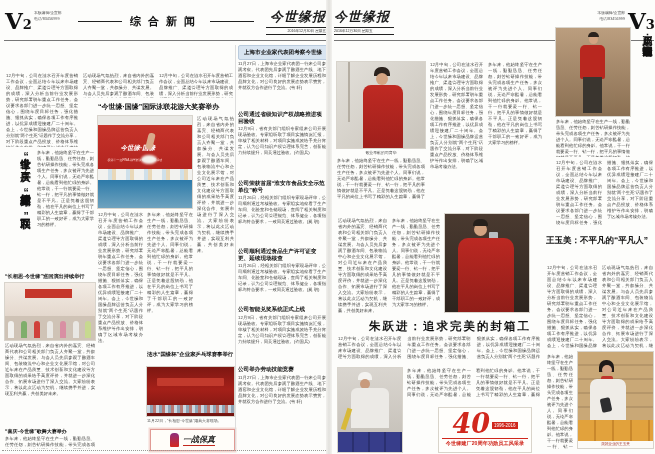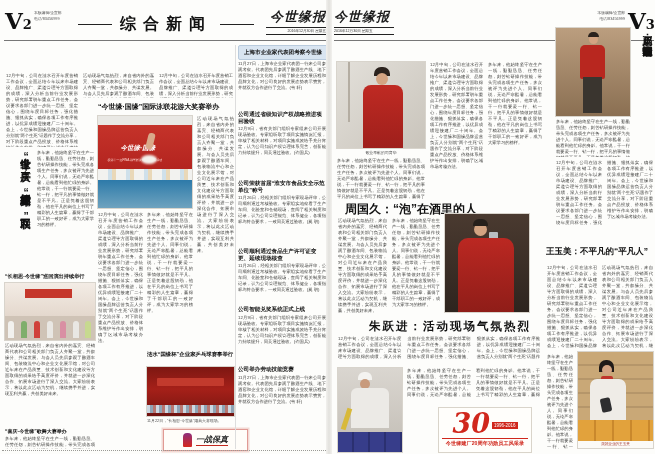--- a/index.html
+++ b/index.html
@@ -5,39 +5,39 @@
   html,body{margin:0;padding:0;background:#ffffff;}
   #canvas{position:relative;width:655px;height:454px;background:#fdfdfb;overflow:hidden;
           font-family:"Liberation Sans",sans-serif;color:#222;outline:1px solid #ececea;}
   .abs{position:absolute;}
   
   .pageno{font-family:"DejaVu Serif",serif;font-weight:bold;font-size:23px;line-height:1;color:#111;}
   .pageno .sub{font-size:13px;}
   .hdr-mini{font-size:3.8px;line-height:1.5;color:#555;}
   .section-title{display:flex;align-items:center;justify-content:center;gap:8px;}
   .section-title .rule{height:1px;background:#222;flex:1;}
-  .section-title .txt{font-size:16px;font-weight:bold;letter-spacing:7px;color:#111;white-space:nowrap;font-family:Liberation Mono, monospace;}
+  .section-title .txt{font-size:11px;font-weight:bold;letter-spacing:7px;color:#111;white-space:nowrap;font-family:Liberation Mono, monospace;}
   .masthead-name{font-family:"DejaVu Serif",serif;font-style:italic;font-weight:bold;font-size:13px;color:#1c1c1c;letter-spacing:1px;white-space:nowrap;}
   .masthead-date{font-size:3.6px;color:#333;border-top:1px solid #222;border-bottom:1px solid #222;padding:1px 0;margin-top:1px;white-space:nowrap;}
   .pagerule{height:1px;background:#777;}
   
   .t4{font-size:4.3px;line-height:1.4;color:#3e3e3c;text-align:justify;overflow:hidden;word-break:break-all;}
   .bh{font-weight:bold;color:#121212;overflow:hidden;}
   .cap{font-size:3.9px;color:#555;overflow:hidden;}
   .cols2{column-count:2;column-gap:5px;}
   .cols3{column-count:3;column-gap:6px;}
   .vert{writing-mode:vertical-rl;text-orientation:upright;font-weight:bold;color:#111;overflow:hidden;}
   
   .photo{position:absolute;overflow:hidden;background:#cfcac2;outline:1px solid #d8d4cc;}
   .ph-child{position:absolute;}
   .figrow{position:absolute;left:0;right:0;bottom:2px;display:flex;justify-content:space-around;align-items:flex-end;}
   .fig{width:6px;height:17px;border-radius:3px 3px 0 0;}
   
   .bluebox{background:#d9e5f1;border:1px solid #b9cbdd;border-radius:2px;display:flex;align-items:center;justify-content:center;text-align:center;}
-  .adbox{background:#fffdf9;border:1px solid #e09a94;box-shadow:0 0 0 1.5px #f3d9d4;display:flex;align-items:center;justify-content:center;gap:4px;margin-left:13px;}
+  .adbox{background:#fffdf9;border:1px solid #e09a94;box-shadow:0 0 0 1.5px #f3d9d4;display:flex;align-items:center;justify-content:center;gap:4px;}
   .adlogo{width:9px;height:14px;border-radius:4px 4px 1px 1px;background:linear-gradient(180deg,#8e2f7d,#d5281e);}
   .adtext{font-family:"DejaVu Serif",serif;font-style:italic;font-weight:bold;font-size:8px;color:#222;border-bottom:1.5px solid #c2281e;}
   .anniv{background:#fffefb;border:1px solid #d9d4ca;text-align:center;overflow:hidden;}
   .anniv .big{font-family:"DejaVu Serif",serif;font-style:italic;font-weight:bold;font-size:27px;line-height:1;color:#d0271c;}
   .anniv .yrs{display:inline-block;background:#d0271c;color:#fff;font-size:4.5px;padding:1px 2px;margin-left:2px;vertical-align:super;}
   .anniv .slogan{font-size:5.2px;font-weight:bold;color:#d0271c;border-top:1px solid #d0271c;margin:1px 3px 0;padding-top:1px;white-space:nowrap;}
   .dotted{border-top:1px dotted #9a9a96;}
   .vline{background:#ddd;width:1px;}
 </style>
 </head>
@@ -170,51 +170,50 @@
     <div class="ph-child" style="left:0;top:0;width:100%;height:100%;background:linear-gradient(180deg,#bb9e7f,#8a6f52);"></div>
     <div class="ph-child" style="left:44%;top:8%;width:9px;height:9px;background:#d3a482;border-radius:50%;"></div>
     <div class="ph-child" style="left:43%;top:5%;width:11px;height:5px;background:#2b231e;border-radius:5px 5px 0 0;"></div>
     <div class="ph-child" style="left:33%;top:19%;width:25px;height:34px;background:#b8271f;border-radius:5px 5px 2px 2px;"></div>
     <div class="ph-child" style="left:36%;top:56%;width:19px;height:36px;background:#3a352f;"></div>
   </div>
   <div class="abs vert" style="left:633px;top:28px;width:20px;height:132px;font-size:10px;line-height:1.1;">赵正局：甑桶边的守望者</div>
   <div class="abs t4" style="left:556px;top:119px;width:74px;height:38px;">多年来，他始终坚守在生产一线，勤勤恳恳、任劳任怨，刻苦钻研操作技能，带头完成各项生产任务，多次被评为先进个人。同事们说，无论严寒酷暑，总能看到他忙碌的身影。他常说，干一行就要爱一行、钻一行，把平凡的事情做好就是不平凡。正是凭着这股韧劲，他在平凡的岗位上书写了精彩的人生篇章，赢得了干部职工的一致好评，成为大家学习的榜样。</div>
   <div class="abs t4 cols2" style="left:556px;top:160px;width:97px;height:86px;">12月中旬，公司在涟水召开年度营销工作会议，全面总结今年以来市场建设、品牌推广、渠道管理等方面取得的成绩，深入分析当前行业发展形势，研究部署明年重点工作任务。会议要求各部门进一步统一思想、坚定信心，围绕年度目标任务，强化措施、狠抓落实，确保各项工作有序推进，以优异成绩迎接建厂二十周年。会上，今世缘和国缘品牌运营负责人分别就“两个生死”话题作了交流分享，对下阶段重点产品投放、价格体系维护等作出安排，明确了区域市场考核办法。</div>
 
-  <div class="abs bh" style="left:345px;top:201px;width:152px;height:14px;font-size:12px;white-space:nowrap;">周国久：“泡”在酒里的人</div>
   <div class="abs t4" style="left:338px;top:218px;width:49px;height:96px;">活动现场气氛热烈，来自省内外的嘉宾、经销商代表和公司相关部门负责人齐聚一堂，共叙缘分、共谋发展。与会人员先后参观了酿酒车间、包装物流中心和企业文化展示馆，对公司近年来在产品质量、技术创新和文化建设等方面取得的成果给予高度评价，并就进一步深化合作、拓展市场进行了深入交流。大家纷纷表示，将以此次活动为契机，继续携手并进，实现互利共赢，共创美好未来。</div>
   <div class="abs t4" style="left:392px;top:218px;width:48px;height:96px;">多年来，他始终坚守在生产一线，勤勤恳恳、任劳任怨，刻苦钻研操作技能，带头完成各项生产任务，多次被评为先进个人。同事们说，无论严寒酷暑，总能看到他忙碌的身影。他常说，干一行就要爱一行、钻一行，把平凡的事情做好就是不平凡。正是凭着这股韧劲，他在平凡的岗位上书写了精彩的人生篇章，赢得了干部职工的一致好评，成为大家学习的榜样。</div>
   <div class="photo" style="left:445px;top:214px;width:84px;height:98px;">
     <div class="ph-child" style="left:0;top:0;width:100%;height:100%;background:linear-gradient(180deg,#4a3a30,#2e241e);"></div>
     <div class="ph-child" style="left:34%;top:9%;width:13px;height:13px;background:#d3a482;border-radius:50%;"></div>
     <div class="ph-child" style="left:33%;top:5%;width:15px;height:7px;background:#26201b;border-radius:6px 6px 0 0;"></div>
     <div class="ph-child" style="left:52%;top:18%;width:9px;height:7px;background:#b9bdc1;border-radius:1px;"></div>
     <div class="ph-child" style="left:16%;top:24%;width:56px;height:74px;background:linear-gradient(180deg,#bb2822,#8f1d18);border-radius:10px 10px 0 0;"></div>
   </div>
 
-  <div class="abs bh" style="left:360px;top:319px;width:180px;height:14px;font-size:11.5px;letter-spacing:2px;text-align:center;white-space:nowrap;">朱跃进：活动现场气氛热烈</div>
+  <div class="abs bh" style="left:360px;top:319px;width:180px;height:14px;font-size:11.5px;letter-spacing:2px;text-align:center;white-space:nowrap;">朱跃进：追求完美的封箱工</div>
   <div class="abs t4 cols3" style="left:338px;top:336px;width:202px;height:29px;">12月中旬，公司在涟水召开年度营销工作会议，全面总结今年以来市场建设、品牌推广、渠道管理等方面取得的成绩，深入分析当前行业发展形势，研究部署明年重点工作任务。会议要求各部门进一步统一思想、坚定信心，围绕年度目标任务，强化措施、狠抓落实，确保各项工作有序推进，以优异成绩迎接建厂二十周年。会上，今世缘和国缘品牌运营负责人分别就“两个生死”话题作了交流分享，对下阶段重点产品投放、价格体系维护等作出安排，明确了区域市场考核办法。</div>
   <div class="photo" style="left:338px;top:368px;width:64px;height:84px;">
     <div class="ph-child" style="left:0;top:0;width:100%;height:100%;background:linear-gradient(180deg,#dad6d0,#c2bdb5);"></div>
     <div class="ph-child" style="left:32%;top:5%;width:14px;height:8px;background:#f4f3f0;border-radius:6px 6px 0 0;"></div>
     <div class="ph-child" style="left:35%;top:13%;width:10px;height:10px;background:#c89a7c;border-radius:50%;"></div>
     <div class="ph-child" style="left:20%;top:24%;width:38px;height:40px;background:#eceae6;border-radius:6px 6px 0 0;"></div>
     <div class="ph-child" style="left:10%;top:48%;width:5px;height:22px;background:#d8b93a;transform:rotate(18deg);"></div>
     <div class="ph-child" style="left:0;bottom:0;width:100%;height:24%;background:repeating-linear-gradient(90deg,#373d8a 0 14px,#2b3070 14px 16px);"></div>
   </div>
   <div class="abs t4 cols2" style="left:407px;top:368px;width:133px;height:34px;">多年来，他始终坚守在生产一线，勤勤恳恳、任劳任怨，刻苦钻研操作技能，带头完成各项生产任务，多次被评为先进个人。同事们说，无论严寒酷暑，总能看到他忙碌的身影。他常说，干一行就要爱一行、钻一行，把平凡的事情做好就是不平凡。正是凭着这股韧劲，他在平凡的岗位上书写了精彩的人生篇章，赢得了干部职工的一致好评，成为大家学习的榜样。</div>
 
   <div class="abs anniv" style="left:438px;top:407px;width:92px;height:44px;">
     <div style="margin-top:2px;">
-      <span class="big">30</span><span class="yrs">1996-2016</span>
+      <span class="big">40</span><span class="yrs">1996-2016</span>
     </div>
     <div class="slogan">今世缘建厂20周年功勋员工风采录</div>
   </div>
 
-  <div class="abs bh" style="left:546px;top:246px;width:108px;height:12px;font-size:8.5px;white-space:nowrap;">王玉美：不平凡的“平凡人”</div>
+  <div class="abs bh" style="left:546px;top:235px;width:108px;height:12px;font-size:8.5px;white-space:nowrap;">王玉美：不平凡的“平凡人”</div>
   <div class="abs t4" style="left:547px;top:265px;width:50px;height:84px;">12月中旬，公司在涟水召开年度营销工作会议，全面总结今年以来市场建设、品牌推广、渠道管理等方面取得的成绩，深入分析当前行业发展形势，研究部署明年重点工作任务。会议要求各部门进一步统一思想、坚定信心，围绕年度目标任务，强化措施、狠抓落实，确保各项工作有序推进，以优异成绩迎接建厂二十周年。会上，今世缘和国缘品牌运营负责人分别就“两个生死”话题作了交流分享，对下阶段重点产品投放、价格体系维护等作出安排，明确了区域市场考核办法。</div>
   <div class="abs t4" style="left:602px;top:265px;width:51px;height:84px;">活动现场气氛热烈，来自省内外的嘉宾、经销商代表和公司相关部门负责人齐聚一堂，共叙缘分、共谋发展。与会人员先后参观了酿酒车间、包装物流中心和企业文化展示馆，对公司近年来在产品质量、技术创新和文化建设等方面取得的成果给予高度评价，并就进一步深化合作、拓展市场进行了深入交流。大家纷纷表示，将以此次活动为契机，继续携手并进，实现互利共赢，共创美好未来。</div>
   <div class="abs t4" style="left:547px;top:354px;width:26px;height:96px;">多年来，他始终坚守在生产一线，勤勤恳恳、任劳任怨，刻苦钻研操作技能，带头完成各项生产任务，多次被评为先进个人。同事们说，无论严寒酷暑，总能看到他忙碌的身影。他常说，干一行就要爱一行、钻一行，把平凡的事情做好就是不平凡。正是凭着这股韧劲，他在平凡的岗位上书写了精彩的人生篇章，赢得了干部职工的一致好评，成为大家学习的榜样。</div>
   <div class="photo" style="left:578px;top:352px;width:75px;height:96px;">
     <div class="ph-child" style="left:0;top:0;width:100%;height:100%;background:repeating-linear-gradient(180deg,#c9a877 0 12px,#b5966a 12px 14px);"></div>
     <div class="ph-child" style="left:28%;top:8%;width:15px;height:12px;background:#201b18;border-radius:7px 7px 0 0;"></div>
     <div class="ph-child" style="left:32%;top:14%;width:10px;height:10px;background:#d3a482;border-radius:50%;"></div>
     <div class="ph-child" style="left:31%;top:25%;width:12px;height:5px;background:#c0352c;border-radius:2px;"></div>
     <div class="ph-child" style="left:16%;top:28%;width:36px;height:42px;background:#efece7;border-radius:7px 7px 0 0;"></div>
     <div class="ph-child" style="left:30%;top:48%;width:10px;height:14px;background:#2e2e30;border-radius:2px;transform:rotate(-12deg);"></div>

